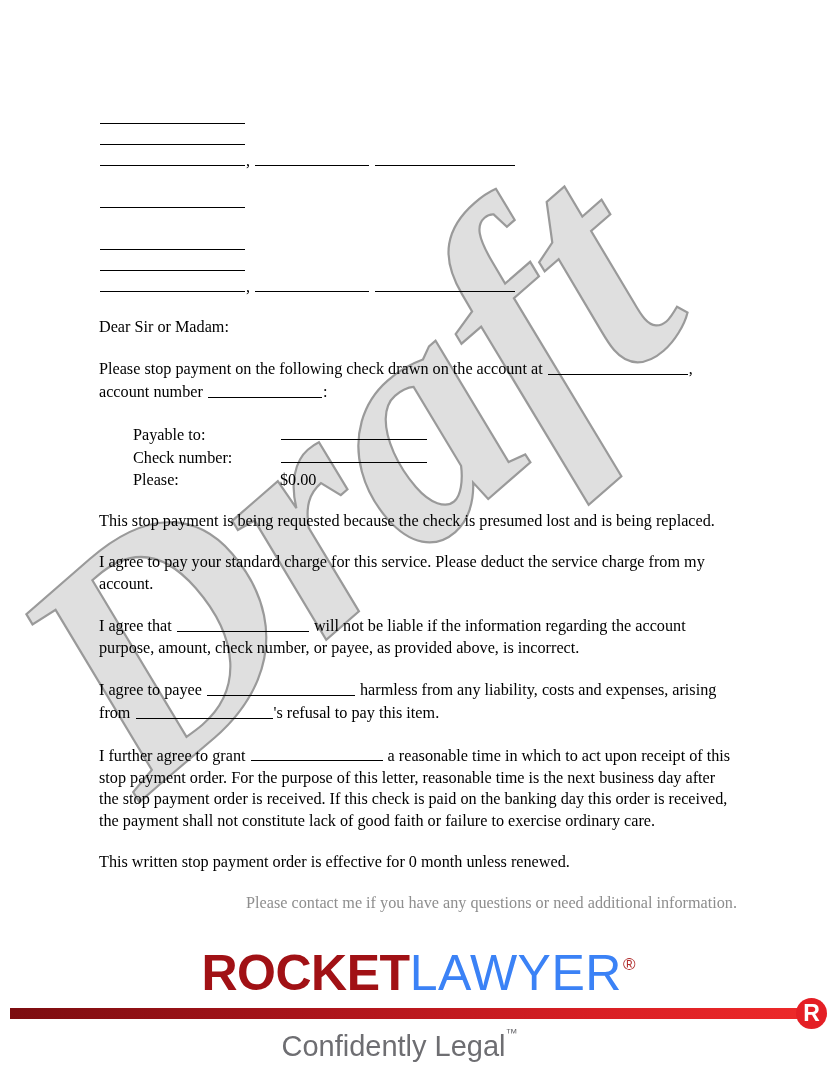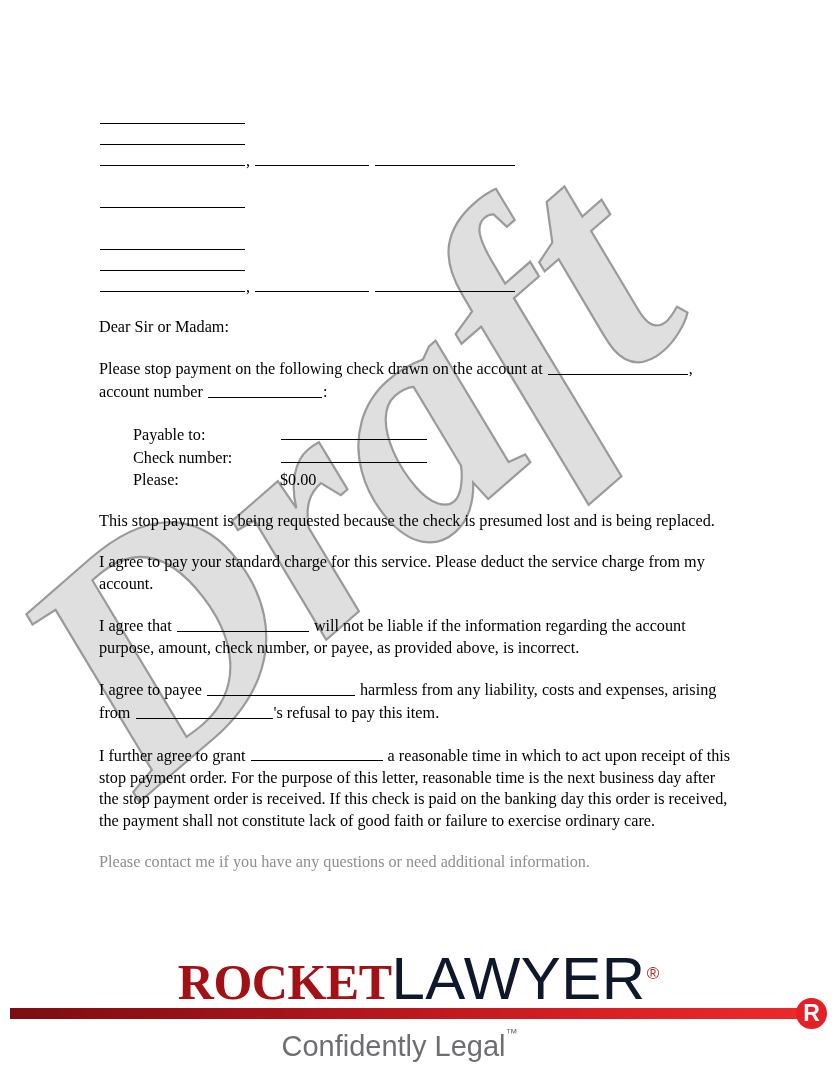--- a/index.html
+++ b/index.html
@@ -74,21 +74,21 @@
   .b-hold   { width: 148px; }
   .b-refus  { width: 137px; }
   .b-grant  { width: 132px; }
 
   .salutation { margin-top: 20px; }
 
   .para {
     margin-top: 20px;
     text-align: left;
   }
-  .para-faded { color: #8e8e8e; }
+  .para-faded { color: #8e8e8e; text-align: right; }
 
   
   .details {
     margin-top: 20px;
     margin-left: 34px;
     border-collapse: collapse;
   }
   .details td {
     padding: 0;
     height: 21.4px;
@@ -110,32 +110,32 @@
   }
   .logo-row {
     position: absolute;
     top: 8px;
     left: 0;
     width: 836px;
     text-align: center;
     white-space: nowrap;
   }
   .logo-rocket {
-    font-family: Liberation Serif, serif;
+    font-family: Liberation Sans, sans-serif;
     font-size: 50px;
     font-weight: 700;
     letter-spacing: -0.5px;
     color: #a11115;
   }
   .logo-lawyer {
     font-family: "Liberation Sans", "DejaVu Sans", sans-serif;
-    font-size: 60px;
+    font-size: 50px;
     font-weight: 300;
     letter-spacing: 0.5px;
-    color: #0f172a;
+    color: #3b82f6;
   }
   .logo-reg {
     font-family: "Liberation Sans", "DejaVu Sans", sans-serif;
     font-size: 17px;
     font-weight: 400;
     color: #b02a2a;
     vertical-align: super;
     position: relative;
     top: -14px;
     left: 1px;
@@ -254,20 +254,21 @@
       <span>harmless from any liability, costs and expenses, arising from</span>
       <span class="blank b-refus"></span><span>'s refusal to pay this item.</span>
     </div>
 
     <div class="para">
       <span>I further agree to grant</span>
       <span class="blank b-grant"></span>
       <span>a reasonable time in which to act upon receipt of this stop payment order. For the purpose of this letter, reasonable time is the next business day after the stop payment order is received. If this check is paid on the banking day this order is received, the payment shall not constitute lack of good faith or failure to exercise ordinary care.</span>
     </div>
 
+    <div class="para">This written stop payment order is effective for 0 month unless renewed.</div>
 
     <div class="para para-faded">Please contact me if you have any questions or need additional information.</div>
 
   </div>
 
   <div class="footer">
     <div class="logo-row">
       <span class="logo-rocket">ROCKET</span><span class="logo-lawyer">LAWYER</span><span class="logo-reg">®</span>
     </div>
     <div class="bar"></div>

